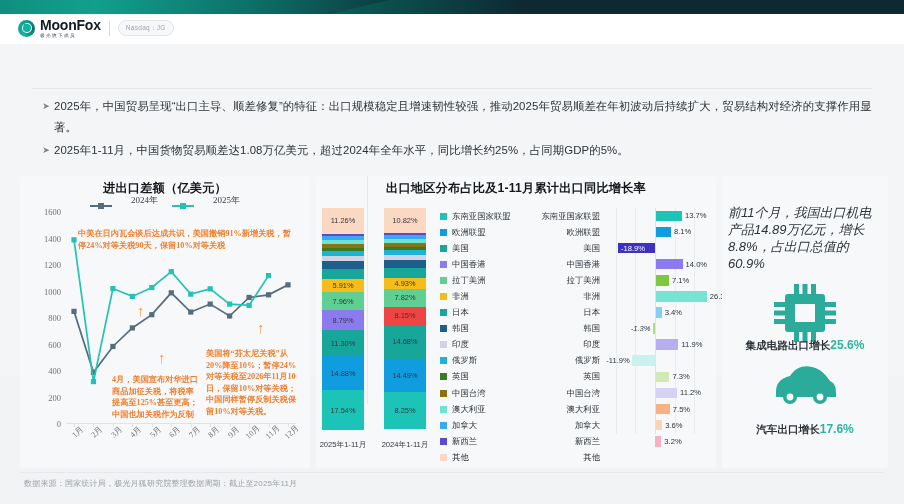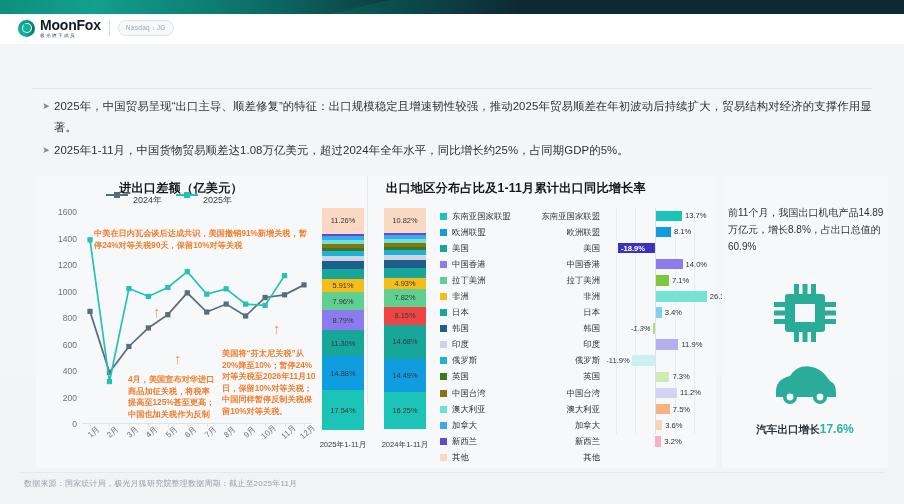--- a/index.html
+++ b/index.html
@@ -38,31 +38,31 @@
   .bullets{position:absolute;left:38px;top:96px;width:845px;}
   .bullet{display:flex;align-items:flex-start;margin-bottom:2px;}
   .bullet .arrow{color:#7b8590;font-size:9px;line-height:21px;width:16px;flex:0 0 16px;text-align:center;}
   .bullet .btext{font-size:11.4px;line-height:21px;color:#2c3338;flex:1;letter-spacing:.1px;}
 
   
   .panel{position:absolute;background:#f7f8fa;border-radius:4px;}
   .panel-title{text-align:center;font-size:12.2px;font-weight:bold;color:#14181c;letter-spacing:.2px;}
 
   
-  #leftPanel{left:36px;top:176px;width:290px;height:292px;}
+  #leftPanel{left:20px;top:176px;width:290px;height:292px;font-family:Liberation Serif, serif;}
   .lp-title{position:absolute;left:0;top:4px;width:290px;}
   .plot{position:absolute;left:46px;top:36px;width:230px;height:212px;}
   .ytick{position:absolute;right:calc(100% + 5px);transform:translateY(-50%);
     font-size:8.5px;color:#6f7276;white-space:nowrap;}
   .xaxis-line{position:absolute;left:0;bottom:0;width:100%;height:1px;background:#dfe3e8;}
   .xtick{position:absolute;top:calc(100% + 4px);transform:translateX(-50%) rotate(-42deg);
     transform-origin:center top;font-size:8px;color:#6f7276;white-space:nowrap;}
   .tickmark{position:absolute;bottom:-3px;width:1px;height:3px;background:#dfe3e8;}
   .legend-line{position:absolute;left:70px;top:18px;display:flex;gap:14px;align-items:center;font-size:9px;color:#3a4046;}
-  .lg-item{display:flex;align-items:flex-start;gap:5px;}
+  .lg-item{display:flex;align-items:flex-end;gap:19px;}
   .lg-swatch{width:22px;height:2px;position:relative;}
   .lg-swatch i{position:absolute;left:8px;top:-2.5px;width:6px;height:6px;display:block;}
   .anno{position:absolute;color:#f07f2d;font-size:8.2px;line-height:11.5px;font-weight:bold;}
   .arrow-up{position:absolute;color:#f79a4a;font-size:15px;line-height:1;}
 
   
   #midPanel{left:316px;top:176px;width:400px;height:292px;}
   .mp-title{position:absolute;left:-8px;top:4px;width:416px;}
   .stackwrap{position:absolute;left:6px;top:32px;width:104px;height:228px;display:flex;gap:20px;}
   .stackcol{width:42px;position:relative;height:228px;display:flex;flex-direction:column;}
@@ -79,21 +79,21 @@
   .barchart{position:absolute;left:290px;top:32px;width:108px;height:228px;}
   .gridline{position:absolute;top:0;width:1px;height:226px;background:#e9ecef;}
   .brow{position:absolute;height:16.1px;width:100%;}
   .bar{position:absolute;top:2.6px;height:10.6px;}
   .bval{position:absolute;top:2.4px;font-size:7.6px;line-height:11px;color:#2c3338;white-space:nowrap;}
   .bval.inv{color:#ffffff;}
 
   
   #rightPanel{left:722px;top:176px;width:166px;height:292px;}
   .rp-title{position:absolute;left:0;top:4px;width:166px;}
-  .rp-text{position:absolute;left:6px;top:28px;width:156px;font-size:10px;line-height:17px;color:#2c3338;}
+  .rp-text{position:absolute;left:6px;top:28px;width:156px;font-size:13px;line-height:17px;color:#2c3338;font-style:italic;}
   .icon-chip{position:absolute;left:50px;top:108px;}
   .icon-car{position:absolute;left:50px;top:186px;}
   .rp-stat{position:absolute;width:166px;text-align:center;font-size:10.6px;font-weight:bold;color:#2c3338;}
   .rp-stat .num{color:#2bb5a0;font-size:12px;}
   #stat1{top:162px;}
   #stat2{top:246px;}
 
   
   .footline{position:absolute;left:20px;top:472px;width:864px;height:1px;background:#e6e8ea;}
   .footer{position:absolute;left:24px;top:478px;font-size:8px;color:#9aa1a8;letter-spacing:.2px;}
@@ -256,21 +256,21 @@
           <div class="seg" style="background: rgb(58, 122, 32); height: 2.964px;"></div>
           <div class="seg" style="background: rgb(27, 179, 216); height: 5.244px;"></div>
           <div class="seg" style="background: rgb(207, 212, 228); height: 5.016px;"></div>
           <div class="seg" style="background: rgb(29, 95, 138); height: 7.752px;"></div>
           <div class="seg" style="background: rgb(23, 167, 154); height: 9.576px;"></div>
           <div class="seg" style="background: rgb(245, 188, 26); height: 11.2404px;">4.93%</div>
           <div class="seg" style="background: rgb(95, 207, 146); height: 17.8296px;">7.82%</div>
           <div class="seg" style="background: #ef4444; height: 18.582px;">8.15%</div>
           <div class="seg" style="background: rgb(23, 167, 154); height: 33.4704px;">14.68%</div>
           <div class="seg" style="background: rgb(15, 157, 224); height: 33.0372px;">14.49%</div>
-          <div class="seg" style="background: rgb(27, 196, 182); height: 37.05px;">16.25%</div>
+          <div class="seg" style="background: rgb(27, 196, 182); height: 37.05px;">8.25%</div>
           <div class="stacklabel">2024年1-11月</div>
         </div>
       </div>
     <div class="sep-v"></div>
 
     <div class="legend-grid" id="legendGrid">
         <div class="lgrow">
           <span class="lgbox" style="background:#1bc4b6"></span>
           <span>东南亚国家联盟</span>
         </div>
@@ -362,21 +362,21 @@
         <div class="brow" style="top: 0px;">
           <div class="bar" style="left: 49.0909px; width: 26.9018px; background: rgb(27, 196, 182);"></div>
           <div class="bval" style="left: 78.9927px;">13.7%</div>
         </div>
         <div class="brow" style="top: 16.1px;">
           <div class="bar" style="left: 49.0909px; width: 15.9055px; background: rgb(15, 157, 224);"></div>
           <div class="bval" style="left: 67.9964px;">8.1%</div>
         </div>
         <div class="brow" style="top: 32.2px;">
           <div class="bar" style="left: 11.9782px; width: 37.1127px; background: rgb(61, 50, 192);"></div>
-          <div class="bval inv" style="left: 14.9782px; font-weight: bold;">-18.9%</div>
+          <div class="bval inv" style="left: 14.9782px;">-18.9%</div>
         </div>
         <div class="brow" style="top: 48.3px;">
           <div class="bar" style="left: 49.0909px; width: 27.4909px; background: rgb(139, 123, 239);"></div>
           <div class="bval" style="left: 79.5818px;">14.0%</div>
         </div>
         <div class="brow" style="top: 64.4px;">
           <div class="bar" style="left: 49.0909px; width: 13.9418px; background: rgb(127, 199, 63);"></div>
           <div class="bval" style="left: 66.0327px;">7.1%</div>
         </div>
         <div class="brow" style="top: 80.5px;">
@@ -440,20 +440,23 @@
           <rect x="2" y="18" width="12" height="5"></rect>
             <rect x="2" y="26.5" width="12" height="5"></rect>
             <rect x="2" y="35" width="12" height="5"></rect>
           <rect x="52" y="18" width="12" height="5"></rect>
             <rect x="52" y="26.5" width="12" height="5"></rect>
             <rect x="52" y="35" width="12" height="5"></rect>
         </g>
         <rect x="23" y="20" width="20" height="18" fill="#f7f8fa"></rect>
       </svg>
     </div>
+    <div class="rp-stat" id="stat1">
+      <span>集成电路出口增长</span><span class="num">25.6%</span>
+    </div>
 
     <div class="icon-car">
       <svg width="66" height="44" viewBox="0 0 66 44">
         <path d="M4 30 C4 20 10 16 18 14 C24 5 32 3 40 5 C50 7 55 15 58 19 C63 21 64 26 64 31 L64 35 L4 35 Z" fill="#2bab99"></path>
         <circle cx="18" cy="35" r="7" fill="#2bab99"></circle>
           <circle cx="18" cy="35" r="3.4" fill="#f7f8fa"></circle>
         <circle cx="48" cy="35" r="7" fill="#2bab99"></circle>
           <circle cx="48" cy="35" r="3.4" fill="#f7f8fa"></circle>
       </svg>
     </div>

